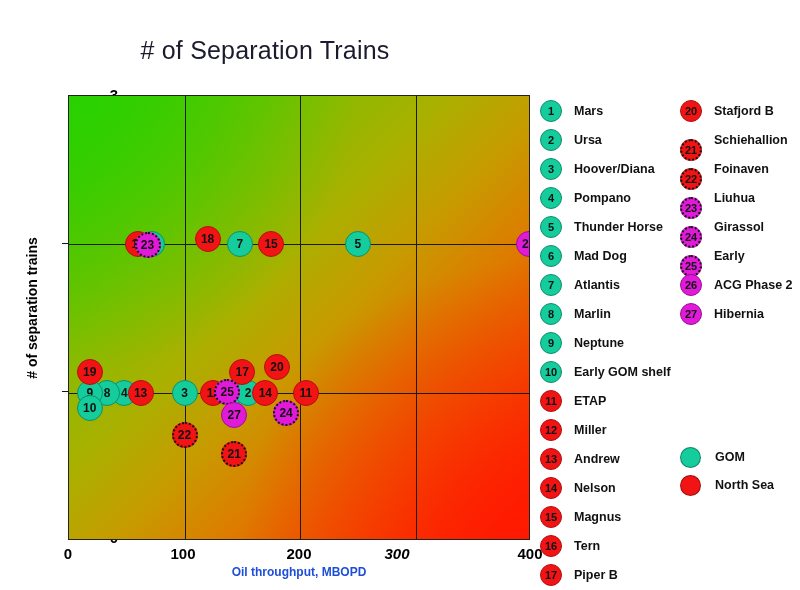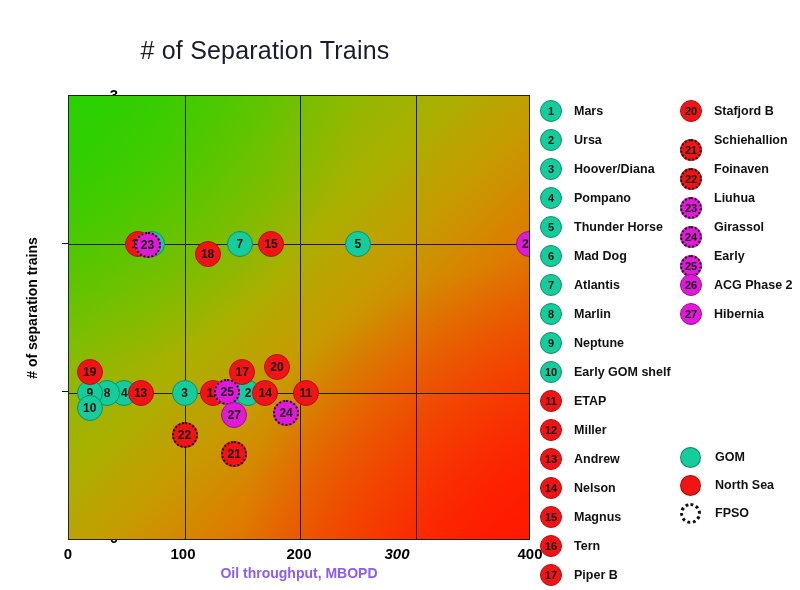--- a/index.html
+++ b/index.html
@@ -52,21 +52,21 @@
     position:absolute;right:534px;width:26px;text-align:right;
     font-size:15px;color:#000;font-weight:700;
   }
   .ytick-mark{position:absolute;width:6px;height:1px;background:#111;left:62px;}
   .xtick{
     position:absolute;width:60px;text-align:center;
     font-size:15px;color:#000;font-weight:700;
   }
   .xlabel{
     position:absolute;left:68px;top:565px;width:462px;text-align:center;
-    font-size:14px;font-weight:700;color:#8b5cf6;
+    font-size:12px;font-weight:700;color:#1d4ed8;
   }
   .ylabel{
     position:absolute;left:-78px;top:300px;width:220px;text-align:center;
     font-size:14px;font-weight:700;color:#000;
     transform:rotate(-90deg);transform-origin:center center;
   }
 
   
   .marker{
     position:absolute;width:26px;height:26px;border-radius:50%;
@@ -149,21 +149,21 @@
         <div class="marker m-gom" title="Marlin" style="left: 25.115px; top: 283.667px;">8</div>
         <div class="marker m-gom" title="Neptune" style="left: 7.79px; top: 283.667px;">9</div>
         <div class="marker m-gom" title="Early GOM shelf" style="left: 7.79px; top: 298.5px;">10</div>
         <div class="marker m-ns" title="ETAP" style="left: 223.775px; top: 283.667px;">11</div>
         <div class="marker m-ns" title="Miller" style="left: 131.375px; top: 283.667px;">12</div>
         <div class="marker m-ns" title="Andrew" style="left: 58.61px; top: 283.667px;">13</div>
         <div class="marker m-ns" title="Nelson" style="left: 183.35px; top: 283.667px;">14</div>
         <div class="marker m-ns" title="Magnus" style="left: 189.125px; top: 135.333px;">15</div>
         <div class="marker m-ns" title="Tern" style="left: 56.3px; top: 135.333px;">16</div>
         <div class="marker m-ns" title="Piper B" style="left: 160.25px; top: 262.9px;">17</div>
-        <div class="marker m-ns" title="Brae A" style="left: 125.6px; top: 145px; text-align: right;">18</div>
+        <div class="marker m-ns" title="Brae A" style="left: 125.6px; top: 130px; text-align: right;">18</div>
         <div class="marker m-ns" title="P18" style="left: 7.79px; top: 262.9px;">19</div>
         <div class="marker m-ns" title="Stafjord B" style="left: 194.9px; top: 258.45px;">20</div>
         <div class="marker m-ns m-fpso" title="Schiehallion" style="left: 152.165px; top: 325.2px;">21</div>
         <div class="marker m-ns m-fpso" title="Foinaven" style="left: 102.5px; top: 305.917px;">22</div>
         <div class="marker m-oth m-fpso" title="Liuhua" style="left: 65.54px; top: 116.05px;">23</div>
         <div class="marker m-oth m-fpso" title="Girassol" style="left: 204.14px; top: 283.667px;">24</div>
         <div class="marker m-oth m-fpso" title="Nkossa" style="left: 145.235px; top: 262.9px;">25</div>
         <div class="marker m-oth" title="ACG Phase 1" style="left: 446.69px; top: 135.333px;">26</div>
         <div class="marker m-oth" title="Hibernia" style="left: 152.165px; top: 305.917px;">27</div>
       </div>
@@ -276,19 +276,15 @@
     </div>
   <div class="legend" id="legend-cat">
       <div class="legend-row">
         <div class="swatch" style="background: rgb(20, 204, 156); border: 1px solid rgba(0, 0, 0, 0.35);"></div>
         <div class="lbl">GOM</div>
       </div>
       <div class="legend-row">
         <div class="swatch" style="background: rgb(242, 20, 20); border: 1px solid rgba(0, 0, 0, 0.35);"></div>
         <div class="lbl">North Sea</div>
       </div>
-      <div class="legend-row">
-        <div class="swatch swatch-fpso"></div>
-        <div class="lbl">FPSO</div>
-      </div>
     </div>
 
 </div>
 
 </body></html>

